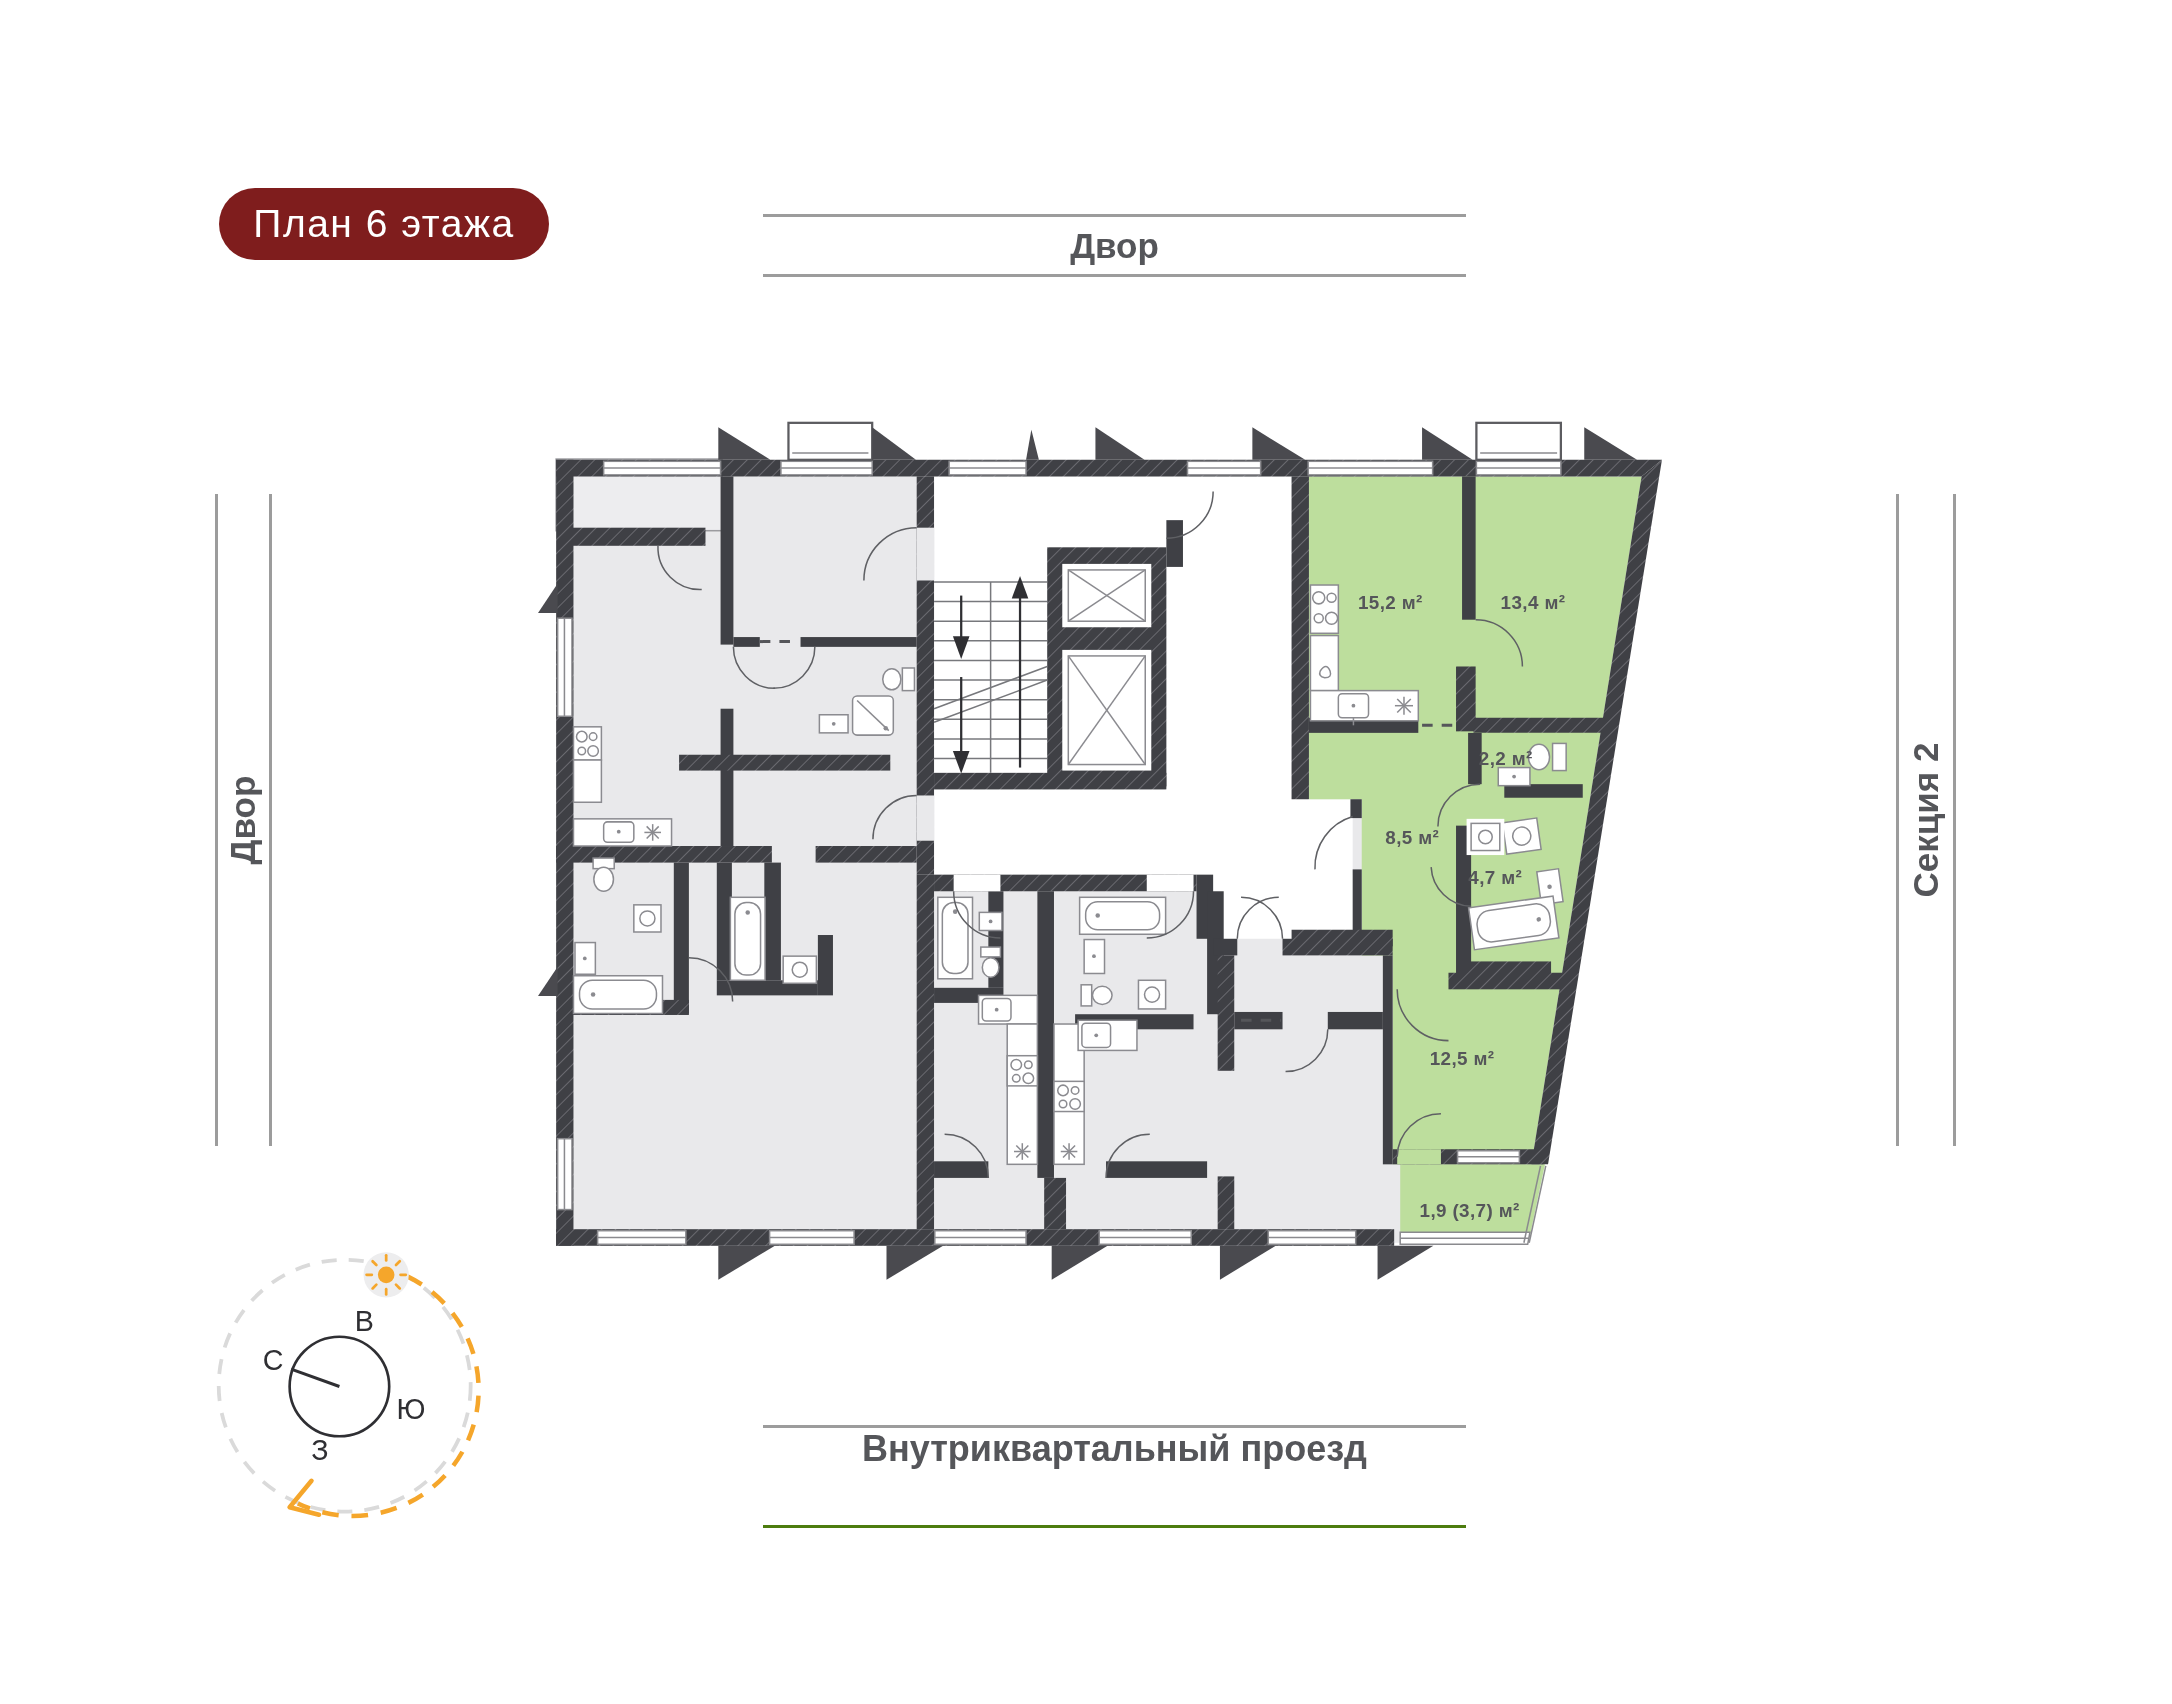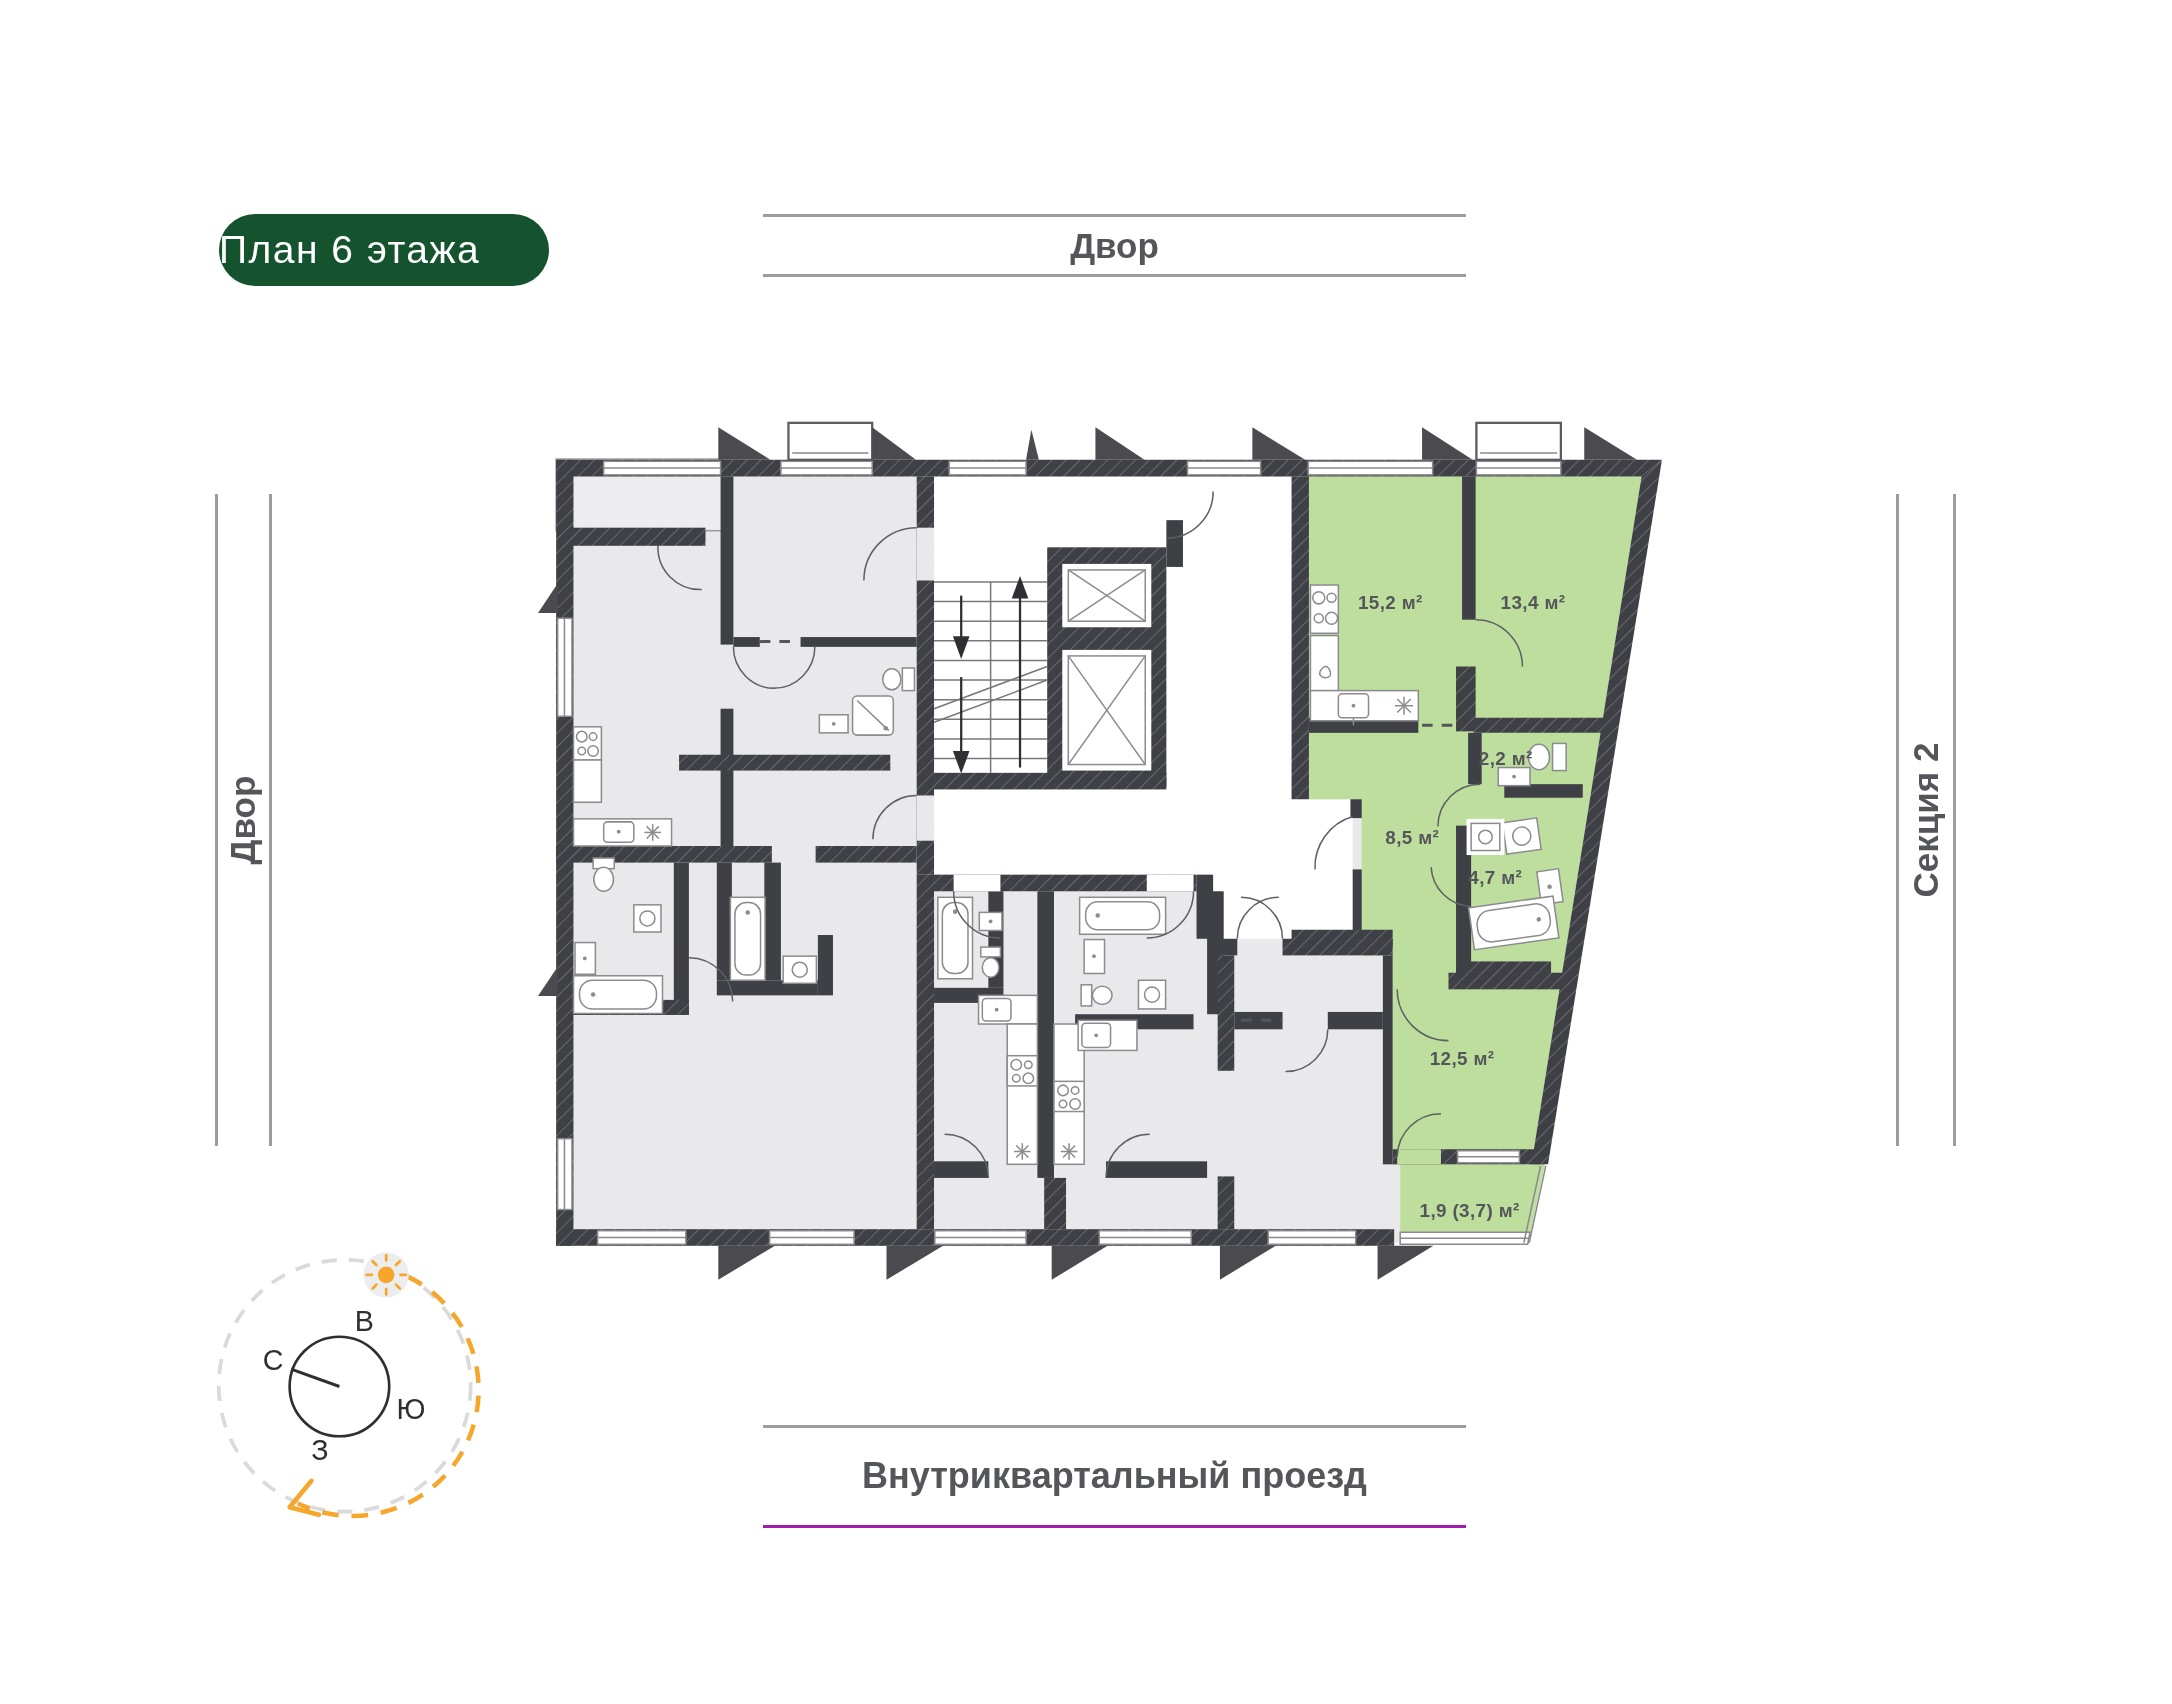--- a/index.html
+++ b/index.html
@@ -1,28 +1,28 @@
 <!DOCTYPE html>
 <html style="font-size:12px"><head>
 <meta charset="utf-8">
 <style>
   html,body{margin:0;padding:0;background:#ffffff;}
   body{width:2172px;height:1705px;overflow:hidden;font-family:"Liberation Sans",sans-serif;}
   .page{position:relative;width:2172px;height:1705px;background:#fff;}
 
-  .badge{position:absolute;left:219px;top:214px;width:330px;height:72px;background:#14532d;
-         border-radius:36px;display:flex;align-items:center;}
+  .badge{position:absolute;left:219px;top:188px;width:330px;height:72px;background:#7f1d1d;
+         border-radius:36px;display:flex;align-items:center;justify-content:center;}
   .badge span{color:#ffffff;font-size:39px;font-weight:400;letter-spacing:1.5px;}
 
   .road{position:absolute;color:#55565a;margin-top:17px;}
   .road .rlabel{font-size:35px;font-weight:600;color:#55565a;}
   .road-top{left:763px;top:197px;width:703px;height:57px;border-top:3px solid #9c9c9c;
             border-bottom:3px solid #9c9c9c;display:flex;align-items:center;justify-content:center;}
   .road-bottom{left:763px;top:1408px;width:703px;height:97px;border-top:3px solid #9c9c9c;
-            border-bottom:3px solid #a21caf;display:flex;flex-direction:column;align-items:center;justify-content:center;}
+            border-bottom:3px solid #4d7c0f;display:flex;flex-direction:column;align-items:center;justify-content:space-between;}
   .road-bottom .rlabel{line-height:1.18;text-align:center;font-size:36px;font-weight:700;}
   .road-left{left:215px;top:477px;width:51px;height:652px;border-left:3px solid #9c9c9c;
             border-right:3px solid #9c9c9c;display:flex;align-items:center;justify-content:center;}
   .road-right{left:1896px;top:477px;width:54px;height:652px;border-left:3px solid #9c9c9c;
             border-right:3px solid #9c9c9c;display:flex;align-items:center;justify-content:center;}
   .vert-ccw{transform:rotate(-90deg);white-space:nowrap;}
 
   svg text{font-family:"Liberation Sans",sans-serif;}
   .area-label{font-size:25px;font-weight:700;fill:#55565a;letter-spacing:0.5px;}
   .fx{stroke:#8b8b90;stroke-width:2;fill:#ffffff;}

